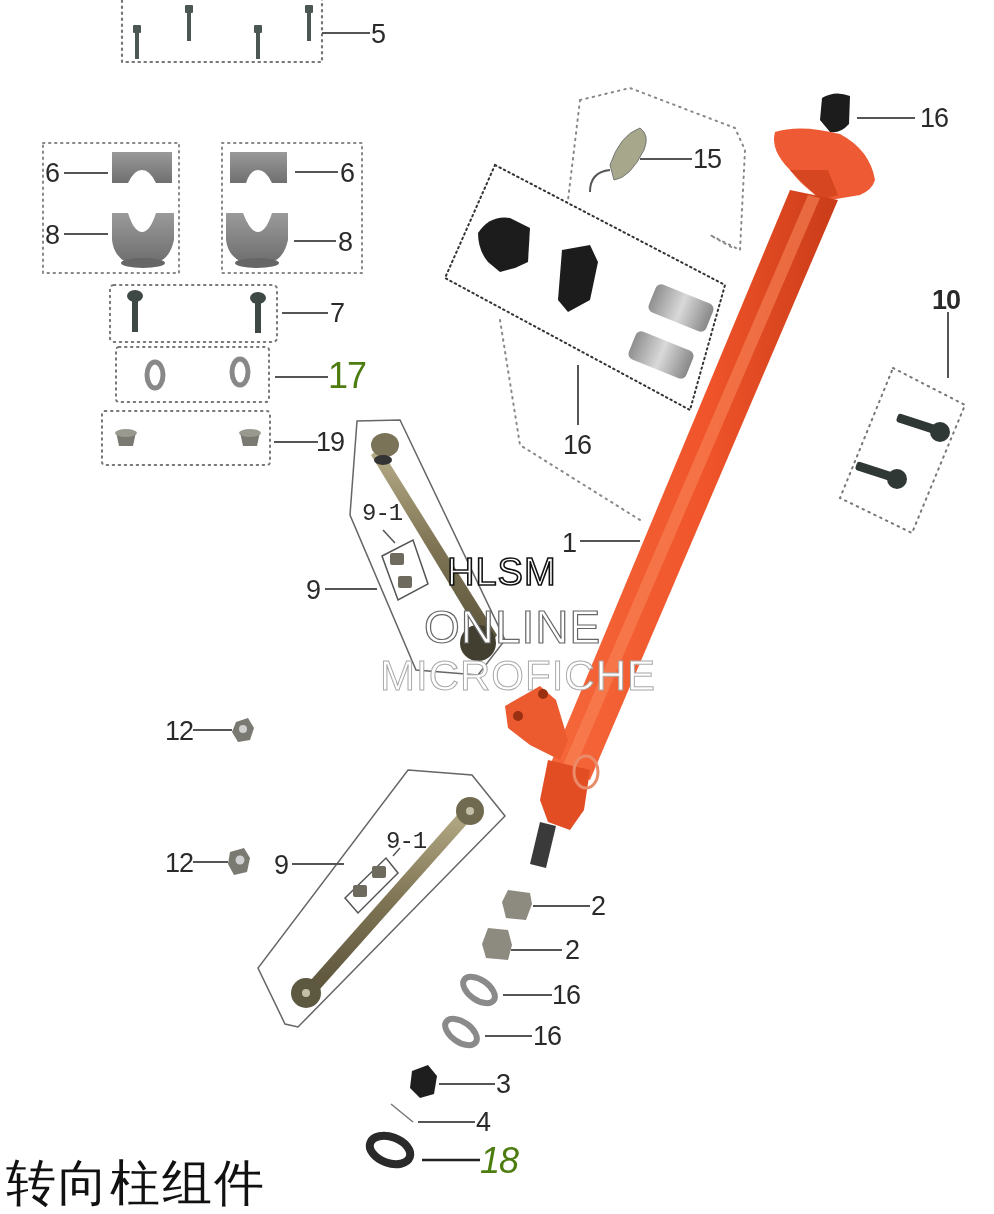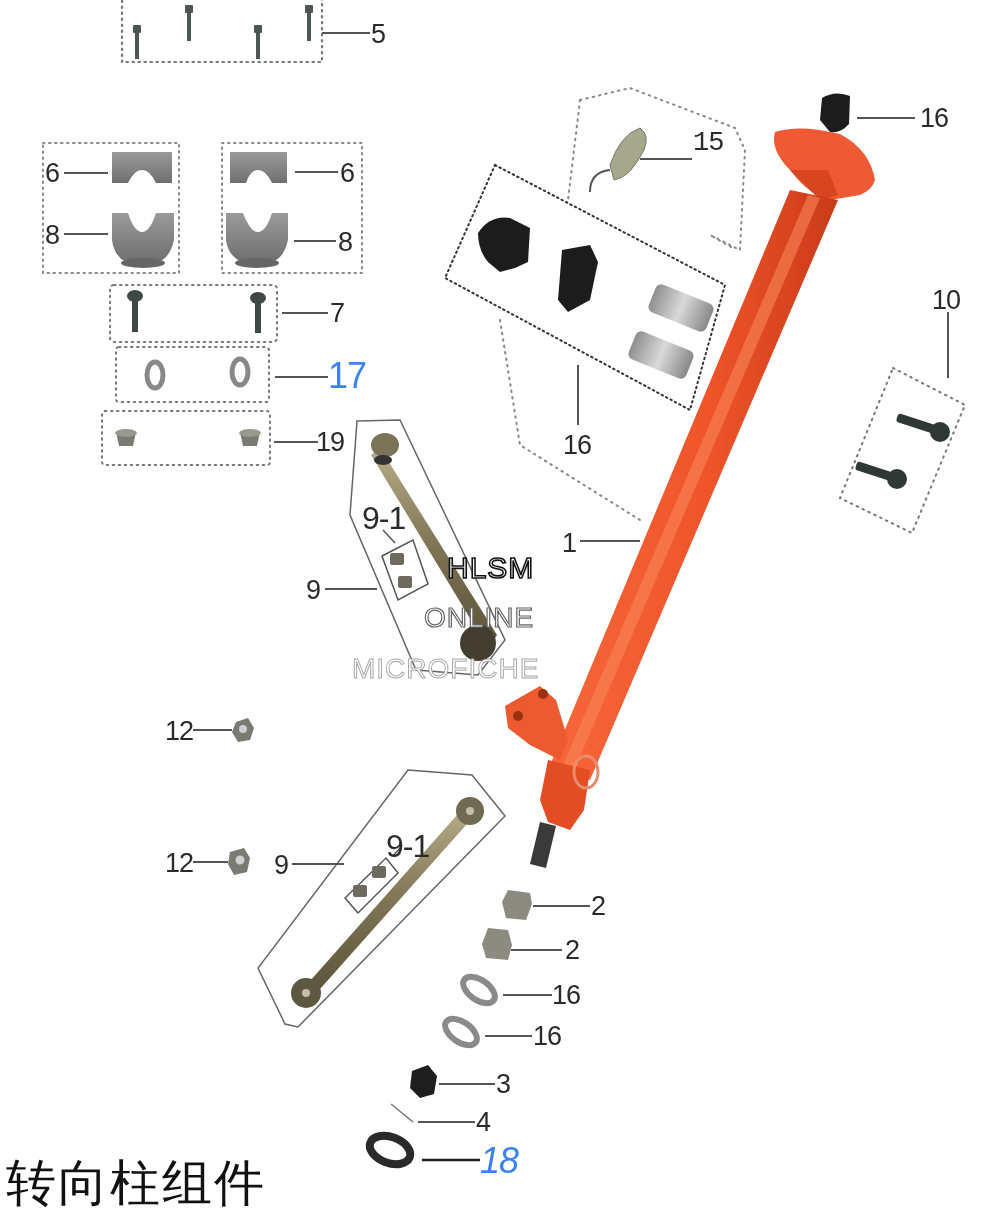--- a/index.html
+++ b/index.html
@@ -1,29 +1,29 @@
 <!DOCTYPE html>
 <html><head>
 <meta charset="utf-8">
 <style>
   html, body { margin: 0; padding: 0; background: #ffffff; }
   body { width: 994px; height: 1214px; position: relative; overflow: hidden;
          font-family: "Liberation Sans", "DejaVu Sans", sans-serif; }
   #diagram { position: absolute; left: 0; top: 0; width: 994px; height: 1214px; }
   .callout { position: absolute; color: #2a2a2a; font-family: "Liberation Sans", sans-serif;
              font-size: 27px; line-height: 1; letter-spacing: -1px; white-space: nowrap; }
-  .callout.big { font-size: 36px; color: #3b82f6; }
-  .callout.sub { font-size: 32px; }
+  .callout.big { font-size: 36px; color: #4d7c0f; }
+  .callout.sub { font-size: 24px; font-family: Liberation Mono, monospace; }
   .title { position: absolute; left: 6px; top: 1150px; font-size: 50px; color: #111;
            font-family: "DejaVu Sans", sans-serif; letter-spacing: 2px; }
   .wm { position: absolute; font-family: "Liberation Sans", sans-serif; font-weight: normal;
         color: #ffffff; -webkit-text-stroke: 1.3px #333; letter-spacing: 1px; line-height: 1; }
-  .wm.l1 { left: 447px; top: 553px; font-size: 30px; -webkit-text-stroke: 1.6px #111; }
-  .wm.l2 { left: 424px; top: 604px; font-size: 28px; -webkit-text-stroke: 1.2px #666; }
-  .wm.l3 { left: 352px; top: 655px; font-size: 28px; -webkit-text-stroke: 1px #aaa; }
+  .wm.l1 { left: 447px; top: 553px; font-size: 38px; -webkit-text-stroke: 1.6px #111; }
+  .wm.l2 { left: 424px; top: 604px; font-size: 46px; -webkit-text-stroke: 1.2px #666; }
+  .wm.l3 { left: 380px; top: 655px; font-size: 42px; -webkit-text-stroke: 1px #aaa; }
 </style>
 </head>
 <body>
 
 <svg id="diagram" viewBox="0 0 994 1214" xmlns="http://www.w3.org/2000/svg">
   <defs>
     <linearGradient id="gMetal" x1="0" y1="0" x2="1" y2="0">
       <stop offset="0" stop-color="#6e6e6e"></stop>
         <stop offset="0.5" stop-color="#b4b4b4"></stop>
         <stop offset="1" stop-color="#6a6a6a"></stop>
@@ -215,23 +215,23 @@
 
 <div class="callout" style="left:371px;top:21px;">5</div>
 <div class="callout" style="left:45px;top:160px;">6</div>
 <div class="callout" style="left:340px;top:160px;">6</div>
 <div class="callout" style="left:45px;top:222px;">8</div>
 <div class="callout" style="left:338px;top:229px;">8</div>
 <div class="callout" style="left:330px;top:300px;">7</div>
 <div class="callout big" style="left:328px;top:358px;">17</div>
 <div class="callout" style="left:316px;top:429px;">19</div>
 <div class="callout" style="left:920px;top:105px;">16</div>
-<div class="callout" style="left:693px;top:130px;font-family:Liberation Mono, monospace;">15</div>
+<div class="callout" style="left:693px;top:146px;">15</div>
 <div class="callout" style="left:563px;top:432px;">16</div>
-<div class="callout" style="left:932px;top:287px;">10</div>
+<div class="callout" style="left:932px;top:287px;font-weight:bold;">10</div>
 <div class="callout" style="left:562px;top:530px;">1</div>
 <div class="callout" style="left:306px;top:577px;">9</div>
 <div class="callout sub" style="left:362px;top:502px;">9-1</div>
 <div class="callout" style="left:165px;top:718px;">12</div>
 <div class="callout" style="left:165px;top:850px;">12</div>
 <div class="callout" style="left:274px;top:852px;">9</div>
 <div class="callout sub" style="left:386px;top:830px;">9-1</div>
 <div class="callout" style="left:591px;top:893px;">2</div>
 <div class="callout" style="left:565px;top:937px;">2</div>
 <div class="callout" style="left:552px;top:982px;">16</div>

